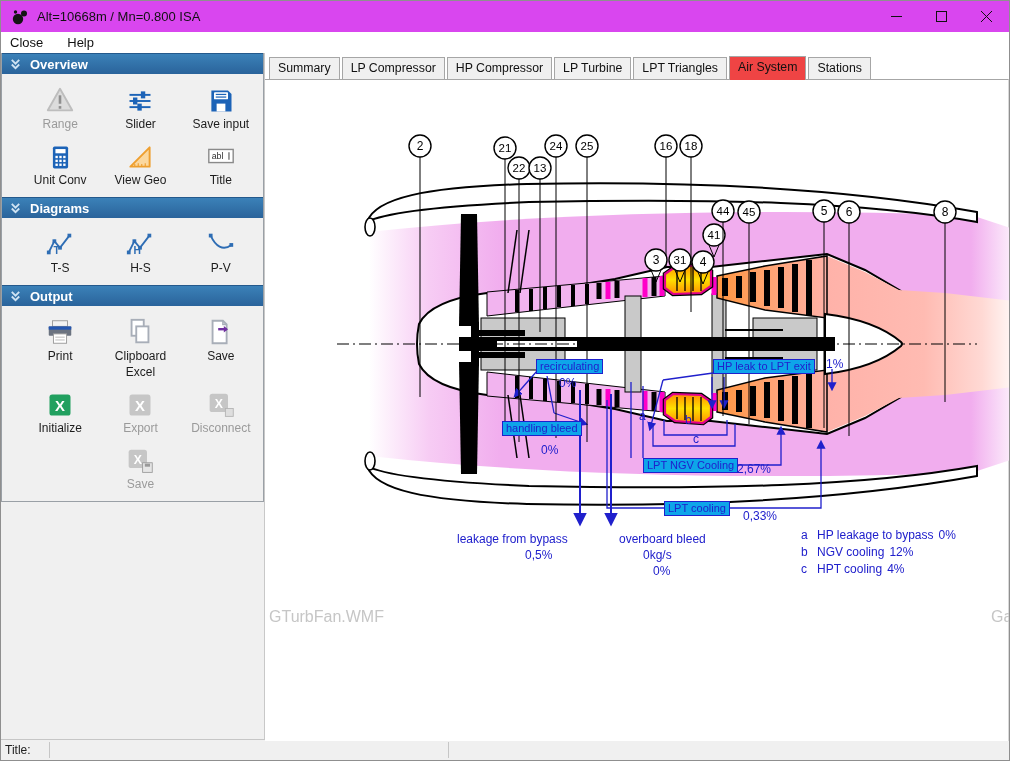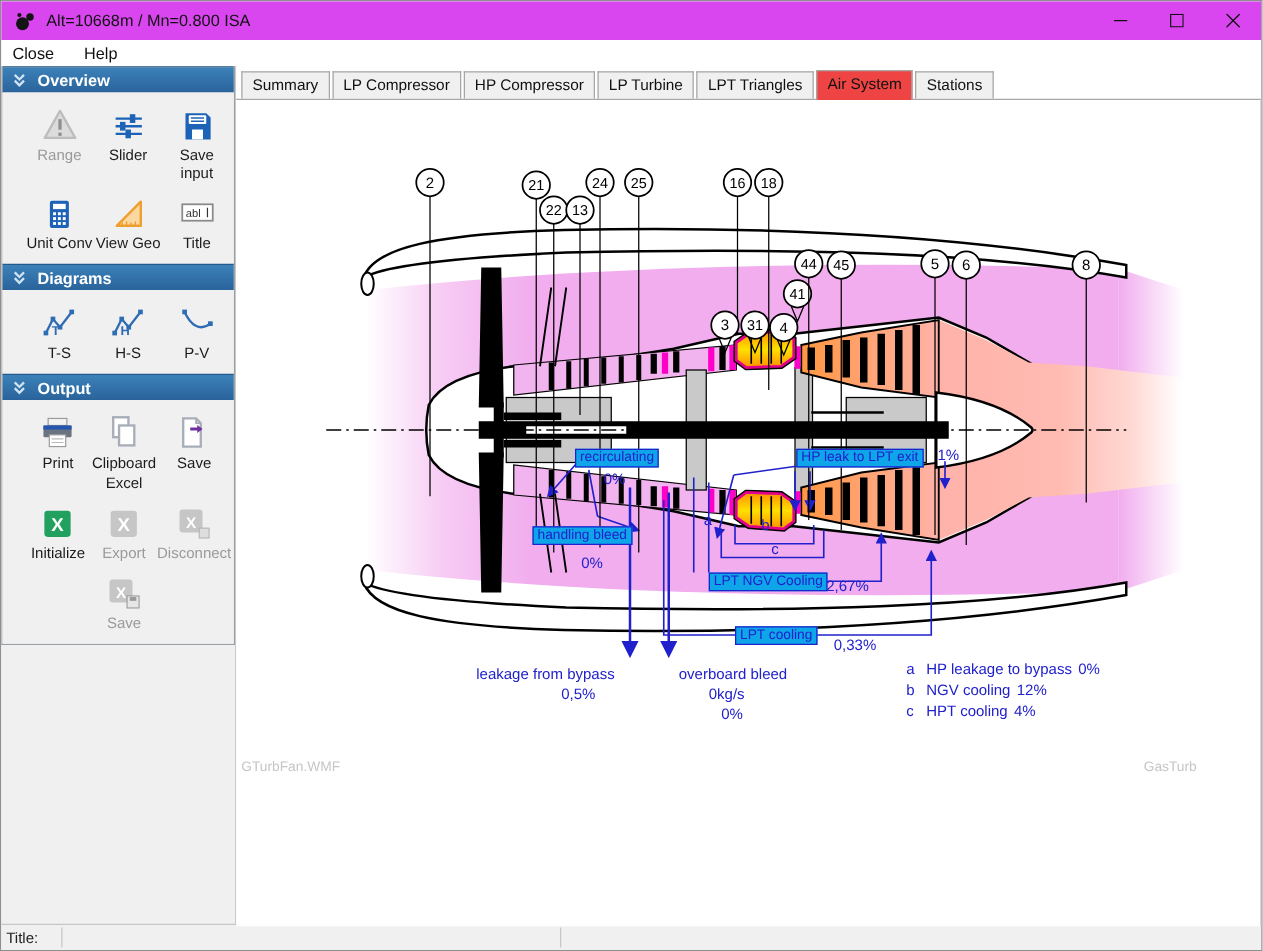--- a/index.html
+++ b/index.html
@@ -13,21 +13,21 @@
   .win-controls { margin-left:auto; display:flex; height:31px; }
   .win-btn { width:45px; display:flex; align-items:center; justify-content:center; cursor:default; }
 
   
   .menubar { height:21px; display:flex; align-items:center; gap:24px; padding-left:9px; background:#fff; font-size:13px; color:#111; }
   .menubar span { cursor:default; }
 
   .workarea { display:flex; height:688px; }
 
   
-  .sidebar { width:188px; background:#f0f0f0; border-right:1px solid #c8c8c8; }
+  .sidebar { width:264px; background:#f0f0f0; border-right:1px solid #c8c8c8; }
   .sidepanel { border:1px solid #9aa0a6; border-top:none; }
   .sec-header { height:21px; background:linear-gradient(#3b81b8,#2a639b); border-top:1px solid #24598c; display:flex; align-items:center; gap:8px; padding-left:7px; }
   .sec-header .sec-title { color:#fff; font-size:13px; font-weight:bold; }
   .items { display:grid; grid-template-columns:repeat(3,1fr); row-gap:8px; padding:9px 2px 10px 18px; background:#f0f0f0; }
   .tool { display:flex; flex-direction:column; align-items:center; gap:2px; font-size:12px; color:#1c1c1c; text-align:center; line-height:14px; }
   .tool.disabled { color:#9a9a9a; }
   .tool .ticon { height:32px; display:flex; align-items:flex-end; justify-content:center; }
   .col2 { grid-column:2; } .col3 { grid-column:3; }
 
   
@@ -37,21 +37,21 @@
   .tab.active { background:#ef4444; padding-bottom:6px; margin-bottom:-1px; z-index:3; }
   .canvas { flex:1; position:relative; border-top:1px solid #a6a6a6; border-right:1px solid #d9d9d9; z-index:2; background:#fff; }
   .canvas svg.diag { position:absolute; left:0; top:0; }
 
   
   #overlay { position:absolute; left:0; top:0; width:782px; height:662px; pointer-events:none; }
   .blab { position:absolute; border:1px solid #2020cc; background:#0ea5e9; color:#2020cc; font-size:11px; line-height:13px; padding:0 3px; white-space:nowrap; }
   .flab { position:absolute; color:#2020cc; font-size:12px; white-space:nowrap; }
   .lg { position:absolute; display:flex; color:#2020cc; font-size:12px; white-space:nowrap; }
   .lg .k { width:16px; } .lg .v { margin-left:5px; }
-  .wm { position:absolute; color:#c6c6c6; font-size:11px; white-space:nowrap; }
+  .wm { position:absolute; color:#c6c6c6; font-size:16px; white-space:nowrap; }
 
   
   .statusbar { position:absolute; left:0; bottom:0; width:100%; height:21px; background:#f0f0f0; border-top:1px solid #c6c6c6; font-size:12px; color:#222; }
   .statusbar .stitle { position:absolute; left:4px; top:3px; }
   .sdiv { position:absolute; top:2px; bottom:2px; width:1px; background:#c6c6c6; }
 </style>
 </head>
 <body>
 
 <div class="titlebar">

